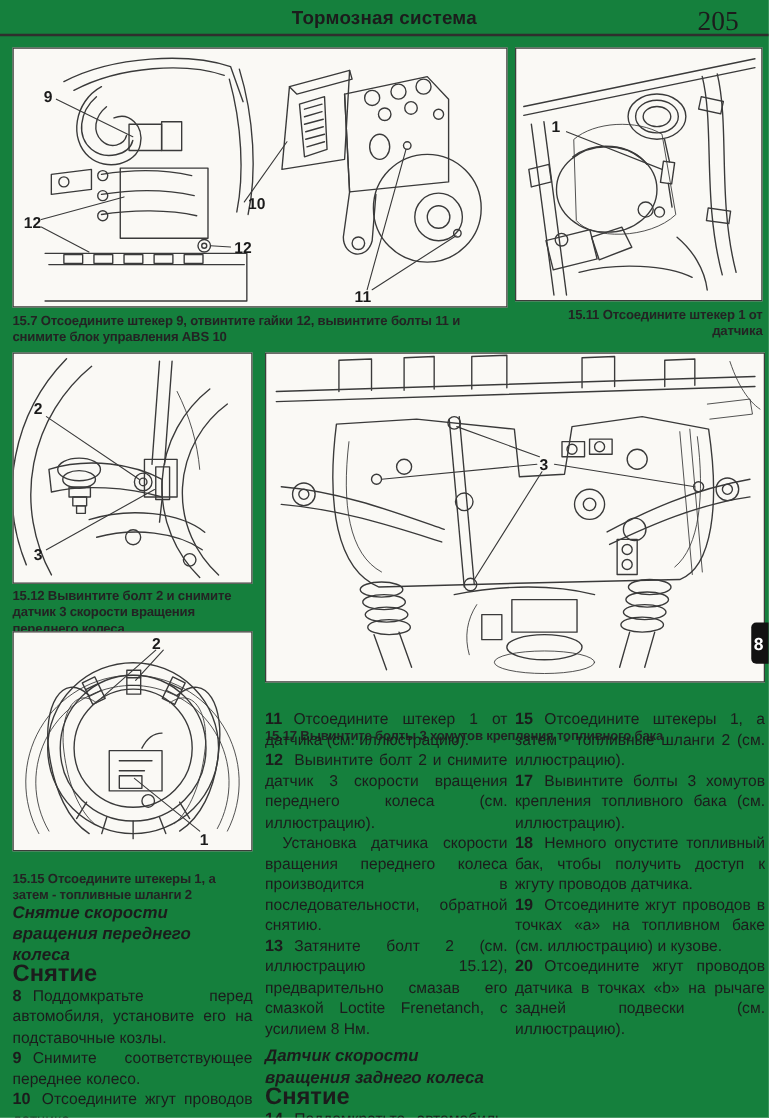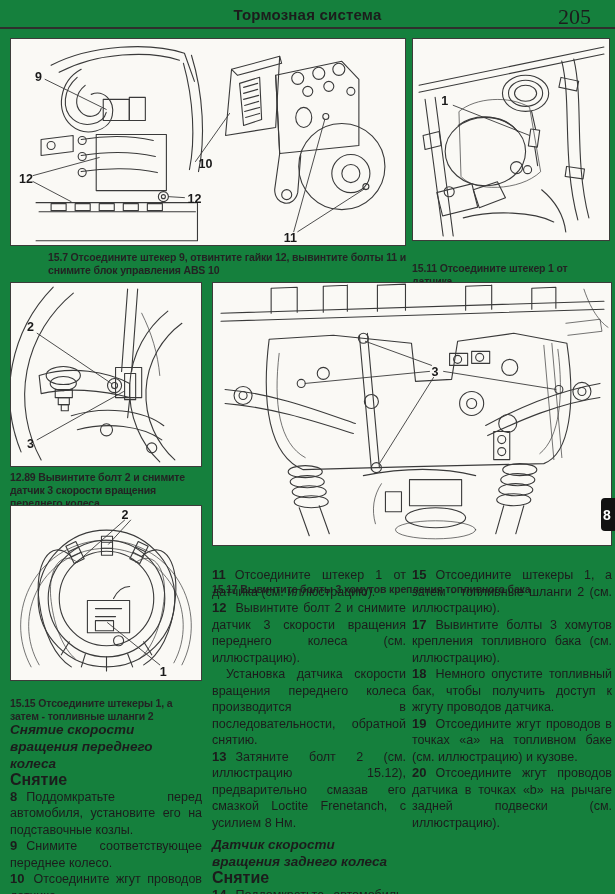--- a/index.html
+++ b/index.html
@@ -48,21 +48,21 @@
   .la .thin{stroke-width:0.7;}
   .la .lead{stroke-width:0.9;}
   
   .col{position:absolute;font-size:12.5px;line-height:16.5px;text-align:justify;}
   .col p{margin:0;}
   .step b{margin-right:9px;font-size:13px;}
   .head{
     font-style:italic;font-weight:bold;font-size:13.5px;line-height:17px;
     text-align:left;margin:0 0 2px 0;
   }
-  .subhead{font-weight:bold;font-size:16px;text-align:left;margin:1px 0 2px 0;}
+  .subhead{font-weight:bold;font-size:19px;text-align:left;margin:1px 0 2px 0;}
   .note{ text-indent:14px; }
   .gap{height:5px;}
   
   .chap-tab{
     position:absolute;right:0;top:498px;width:14px;height:33px;
     background:#121212;border-radius:4px 0 0 4px;
     color:#fff;font-weight:bold;font-size:14px;
     display:flex;align-items:center;justify-content:flex-start;
     padding-left:2px;box-sizing:border-box;
   }
@@ -136,21 +136,21 @@
       <path class="lead" d="M282,192 L313,80"></path>
       <path class="lead" d="M286,192 L353,149"></path>
 
       <text x="24" y="42">9</text>
       <text x="8" y="143">12</text>
       <text x="187" y="128">10</text>
       <text x="176" y="163">12</text>
       <text x="272" y="202">11</text>
     </svg>
   </div>
-  <div class="caption" style="left:10px;top:251px;width:396px;margin-left:38px;">15.7 Отсоедините штекер 9, отвинтите гайки 12, вывинтите болты 11 и снимите блок управления ABS 10</div>
+  <div class="caption" style="left:10px;top:251px;width:396px;">15.7 Отсоедините штекер 9, отвинтите гайки 12, вывинтите болты 11 и снимите блок управления ABS 10</div>
 
   <div class="fig" style="left:412px;top:38px;width:198px;height:203px;">
     <svg class="la" viewBox="0 0 195 200">
       <path d="M6,46 L190,8"></path>
       <path d="M6,53 L190,15"></path>
       <path d="M12,60 L30,196"></path>
       <path d="M22,58 L40,196"></path>
       <ellipse cx="72" cy="112" rx="40" ry="34"></ellipse>
       <path d="M45,86 A38,30 0 0 1 104,92"></path>
       <path d="M46,72 C62,58 96,56 116,68 L127,132 C106,152 60,152 48,137 Z" class="thin"></path>
@@ -169,21 +169,21 @@
       <circle cx="36" cy="152" r="5"></circle>
       <path d="M60,150 L84,142 L92,158 L66,168 Z"></path>
       <path d="M50,178 C80,170 120,172 140,182"></path>
       <circle cx="103" cy="128" r="6"></circle>
       <circle cx="114" cy="130" r="4"></circle>
       <path d="M10,96 L26,92 L28,106 L12,110 Z"></path>
       <path class="lead" d="M40,66 L116,96"></path>
       <text x="28" y="66">1</text>
     </svg>
   </div>
-  <div class="caption" style="left:412px;top:262px;width:198px;">15.11 Отсоедините штекер 1 от датчика</div>
+  <div class="caption" style="left:412px;top:246px;width:198px;text-align:right;">15.11 Отсоедините штекер 1 от датчика</div>
 
   <div class="fig" style="left:10px;top:282px;width:192px;height:185px;">
     <svg class="la" viewBox="0 0 189 182">
       <path d="M42,4 A152,152 0 0 0 10,168"></path>
       <path d="M62,10 A132,132 0 0 0 30,176"></path>
       <path d="M156,28 A100,100 0 0 0 148,178"></path>
       <path d="M170,40 A88,88 0 0 0 163,176"></path>
       <path d="M116,6 L110,88 M126,6 L120,88"></path>
       <rect x="104" y="84" width="26" height="30"></rect>
       <path d="M28,92 C60,82 96,88 118,100 L118,114 C90,106 55,104 30,110 Z"></path>
@@ -200,21 +200,21 @@
       <path d="M66,146 C96,138 130,142 150,156"></path>
       <circle cx="95" cy="146" r="6"></circle>
       <circle cx="140" cy="164" r="5"></circle>
       <path d="M130,30 C140,50 146,70 148,92" class="thin"></path>
       <path class="lead" d="M26,50 L100,100"></path>
       <path class="lead" d="M26,156 L112,108"></path>
       <text x="16" y="48">2</text>
       <text x="16" y="164">3</text>
     </svg>
   </div>
-  <div class="caption" style="left:10px;top:471px;width:192px;">12.89 Вывинтите болт 2 и снимите датчик 3 скорости вращения переднего колеса</div>
+  <div class="caption" style="left:10px;top:471px;width:192px;">15.12 Вывинтите болт 2 и снимите датчик 3 скорости вращения переднего колеса</div>
 
   <div class="fig" style="left:10px;top:505px;width:192px;height:176px;">
     <svg class="la" viewBox="0 0 189 173">
       <path d="M20,160 A85,85 0 1 1 170,158" class="thin"></path>
       <path d="M28,158 A77,77 0 1 1 162,156" class="thin"></path>
       <circle cx="95" cy="92" r="68"></circle>
       <circle cx="95" cy="92" r="58"></circle>
       <circle cx="95" cy="92" r="47"></circle>
       <path d="M58,135 L50,148 M74,147 L70,160 M95,150 L95,164 M116,147 L121,160 M132,135 L140,148"></path>
       <g transform="rotate(-26 63 46)">

